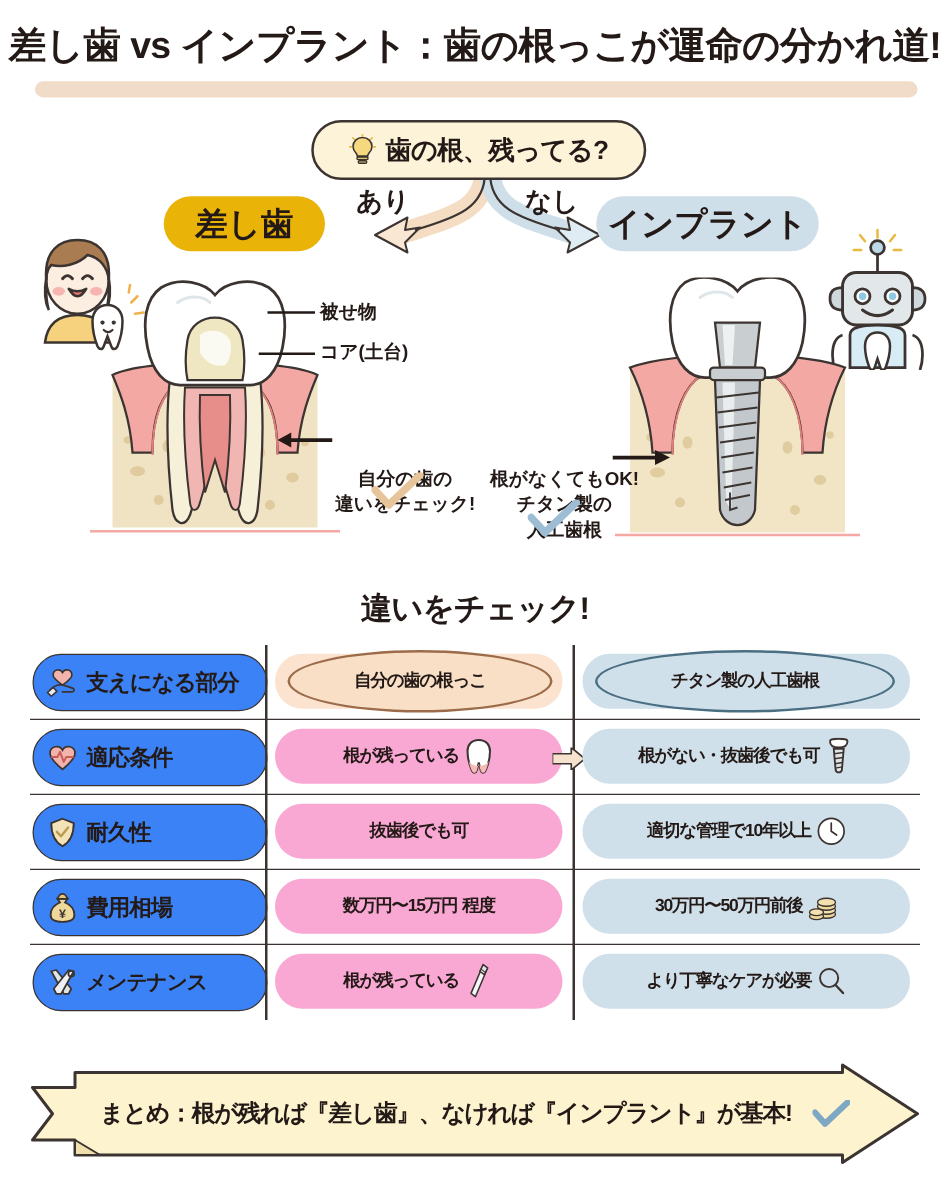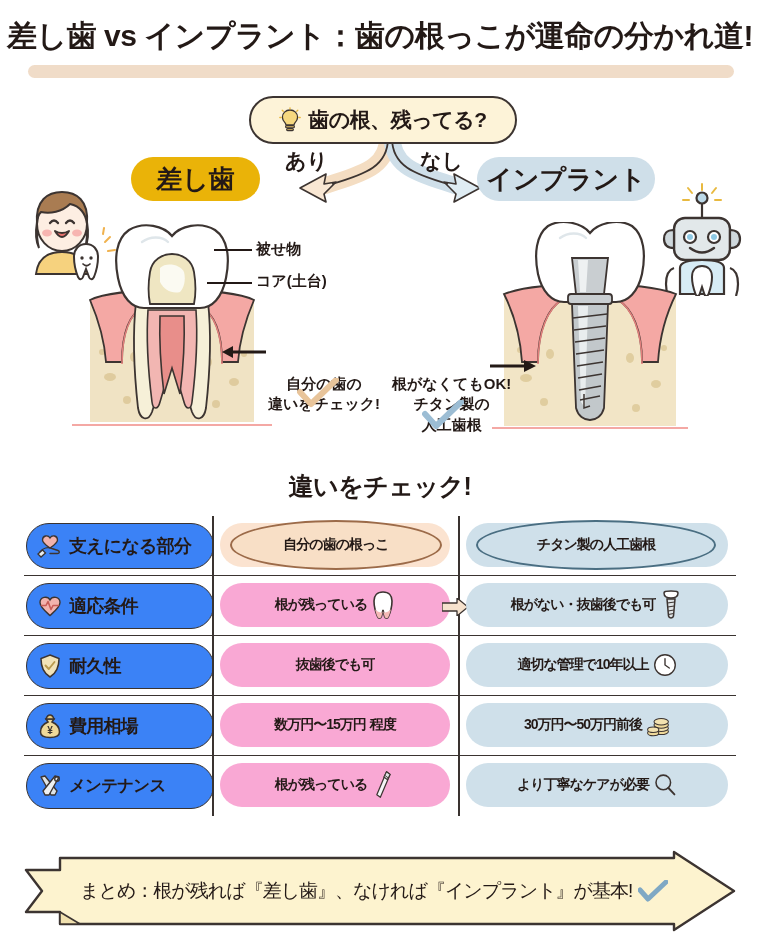--- a/index.html
+++ b/index.html
@@ -120,21 +120,21 @@
   .oval-mid   { left: 206px; width: 212px; border: 2px solid #9c6b49; background: #f8dfc6; }
   .oval-right { left: 452px; width: 240px; border: 2px solid #4a6e82; background: #cfe0ea; }
 
   .mid-arrow { position: absolute; left: 418px; top: 22px; width: 26px; height: 18px; }
 
   
   .summary { position: absolute; left: 18px; top: 848px; width: 724px; height: 86px; }
   .summary-text {
     position: absolute; left: 62px; top: 28px; width: 600px; height: 30px;
     display: flex; align-items: center; gap: 6px;
-    font-size: 19px; font-weight: normal; letter-spacing: -1px; white-space: nowrap;
+    font-size: 19px; font-weight: bold; letter-spacing: -1px; white-space: nowrap; justify-content: space-between;
   }
   .summary-check { width: 30px; height: 22px; flex: none; }
 </style>
 </head>
 <body>
 
 <div class="page">
 
   <div class="title-wrap">
     <div class="title-underline"></div>

